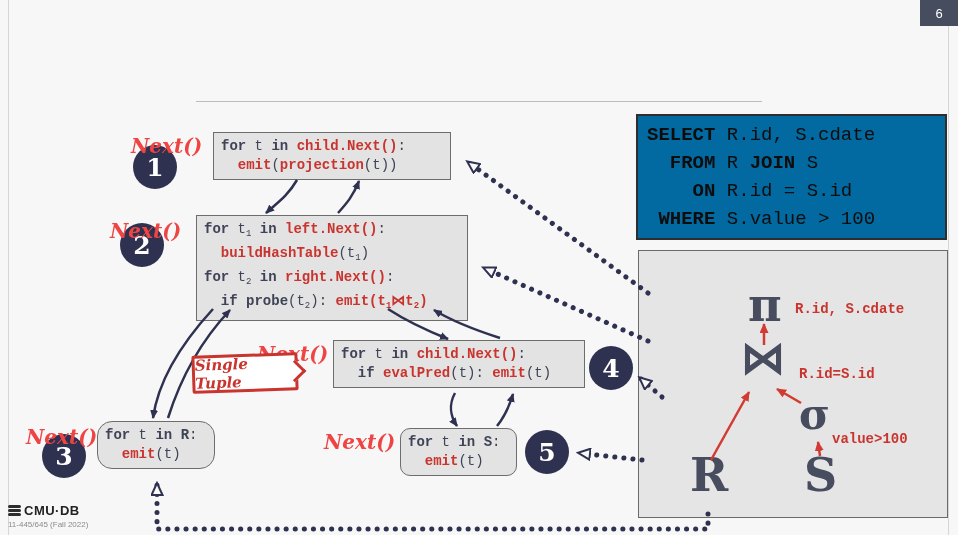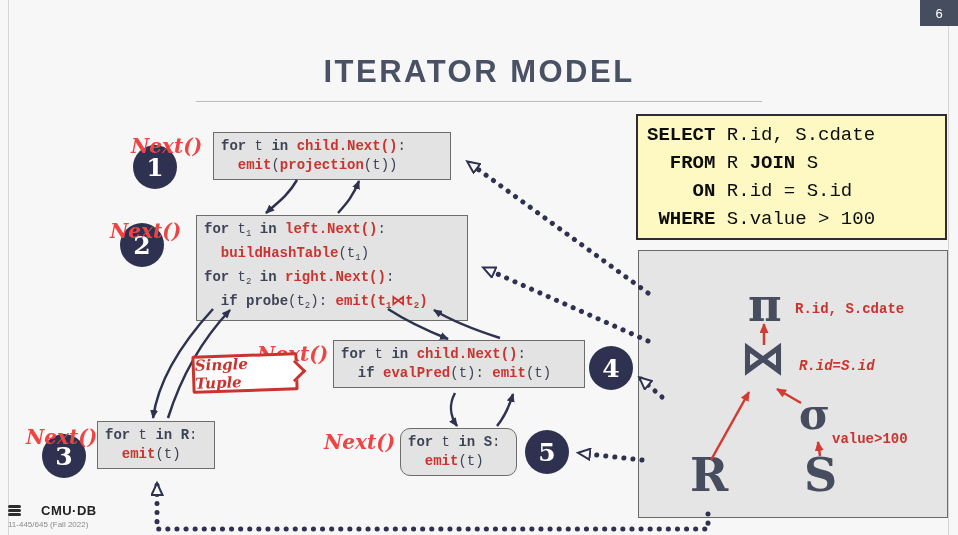--- a/index.html
+++ b/index.html
@@ -9,21 +9,21 @@
   .edge-l{left:8px;} .edge-r{left:948px;}
 
   .page-tab{position:absolute;left:920px;top:0;width:38px;height:26px;background:#454d5e;
             color:#fff;font-size:13px;display:flex;align-items:center;justify-content:center;}
 
   .title{position:absolute;left:0;top:54px;width:958px;margin:0;text-align:center;
          font-size:31px;font-weight:bold;letter-spacing:2.5px;color:#4a5164;}
   .title-rule{position:absolute;left:196px;top:101px;width:566px;height:1px;background:#bcbcbc;}
 
   .sqlbox{position:absolute;left:636px;top:114px;width:311px;box-sizing:border-box;
-          background:#fef9c3;border:2px solid #2e2e2e;padding:5px 9px;
+          background:#0369a1;border:2px solid #2e2e2e;padding:5px 9px;
           font-family:"Liberation Mono","DejaVu Sans Mono",monospace;font-size:19px;
           line-height:28px;white-space:pre;color:#0d0d0d;z-index:3;}
   .sqlbox .tk-b{font-weight:bold;}
 
   .planbox{position:absolute;left:638px;top:250px;width:310px;height:268px;box-sizing:border-box;
            background:#e5e5e5;border:1px solid #6a6a6a;z-index:1;}
   .plan-sym{position:absolute;color:#474c5e;font-family:"DejaVu Serif",serif;font-weight:bold;z-index:2;line-height:1;}
   .plan-label{position:absolute;color:#c9342e;font-family:"Liberation Mono","DejaVu Sans Mono",monospace;
               font-weight:bold;font-size:14px;z-index:2;white-space:pre;}
 
@@ -43,53 +43,52 @@
 
   .arrows{position:absolute;left:0;top:0;width:958px;height:535px;z-index:5;pointer-events:none;}
 
   .bubble{position:absolute;left:192px;top:354px;width:100px;height:32px;background:#fff;
           border:3px solid #c9342e;border-radius:2px;transform:rotate(-2deg);display:flex;
           align-items:center;justify-content:center;font-family:"DejaVu Serif",serif;
           font-style:italic;font-weight:bold;font-size:15px;color:#c9342e;z-index:7;}
   .bubble-tail{position:absolute;left:287px;top:363px;width:13px;height:13px;background:#fff;
                border-top:3px solid #c9342e;border-right:3px solid #c9342e;transform:rotate(45deg);z-index:7;}
 
-  .footer-logo{position:absolute;left:8px;top:503px;display:flex;align-items:center;gap:20px;z-index:3;}
+  .footer-logo{position:absolute;left:8px;top:503px;display:flex;align-items:center;gap:3px;z-index:3;}
   .db-icon{display:flex;flex-direction:column;gap:1px;}
   .db-icon span{display:block;width:13px;height:3px;background:#2d2d2d;border-radius:2px;}
   .footer-logo b{font-size:13px;color:#222;letter-spacing:0.5px;}
   .footer-course{position:absolute;left:8px;top:520px;font-size:8px;color:#8a8a8a;z-index:3;}
 </style>
 </head>
 <body>
 
 <div class="slide">
   <div class="edge edge-l"></div>
   <div class="edge edge-r"></div>
 
   <div class="page-tab">6</div>
 
-  <h1 class="title">ITERATOR MODEL</h1>
   <div class="title-rule"></div>
 
   <div class="sqlbox"><div><span class="tk-b">SELECT</span><span class="tk-p"> R.id, S.cdate</span></div><div><span class="tk-b">  FROM</span><span class="tk-p"> R </span><span class="tk-b">JOIN</span><span class="tk-p"> S</span></div><div><span class="tk-b">    ON</span><span class="tk-p"> R.id = S.id</span></div><div><span class="tk-b"> WHERE</span><span class="tk-p"> S.value &gt; 100</span></div></div>
 
   <div class="planbox"></div>
   <div class="plan-sym" style="left:748px;top:282px;font-size:46px;">π</div>
   <div class="plan-label" style="left:795px;top:301px;">R.id, S.cdate</div>
   <div class="plan-sym" style="left:741px;top:336px;font-size:44px;">⋈</div>
-  <div class="plan-label" style="left:799px;top:358px;font-style:italic;">R.id=S.id</div>
+  <div class="plan-label" style="left:799px;top:366px;">R.id=S.id</div>
   <div class="plan-sym" style="left:799px;top:394px;font-size:42px;">σ</div>
   <div class="plan-label" style="left:832px;top:431px;">value&gt;100</div>
   <div class="plan-sym" style="left:690px;top:452px;font-size:46px;">R</div>
   <div class="plan-sym" style="left:804px;top:452px;font-size:46px;">S</div>
 
   <div class="codebox" style="left:213px;top:132px;width:238px;"><div><span class="tk-k">for</span><span class="tk-p"> t </span><span class="tk-k">in</span><span class="tk-p"> </span><span class="tk-r">child.Next()</span><span class="tk-p">:</span></div><div><span class="tk-p">  </span><span class="tk-r">emit</span><span class="tk-p">(</span><span class="tk-r">projection</span><span class="tk-p">(t))</span></div></div>
   <div class="codebox" style="left:196px;top:215px;width:272px;"><div><span class="tk-k">for</span><span class="tk-p"> t</span><span class="tk-sp">1</span><span class="tk-p"> </span><span class="tk-k">in</span><span class="tk-p"> </span><span class="tk-r">left.Next()</span><span class="tk-p">:</span></div><div><span class="tk-p">  </span><span class="tk-r">buildHashTable</span><span class="tk-p">(t</span><span class="tk-sp">1</span><span class="tk-p">)</span></div><div><span class="tk-k">for</span><span class="tk-p"> t</span><span class="tk-sp">2</span><span class="tk-p"> </span><span class="tk-k">in</span><span class="tk-p"> </span><span class="tk-r">right.Next()</span><span class="tk-p">:</span></div><div><span class="tk-p">  </span><span class="tk-k">if</span><span class="tk-p"> </span><span class="tk-k">probe</span><span class="tk-p">(t</span><span class="tk-sp">2</span><span class="tk-p">): </span><span class="tk-r">emit</span><span class="tk-r">(t</span><span class="tk-sr">1</span><span class="tk-r">⋈</span><span class="tk-r">t</span><span class="tk-sr">2</span><span class="tk-r">)</span></div></div>
-  <div class="codebox" style="left:97px;top:421px;width:118px;"><div><span class="tk-k">for</span><span class="tk-p"> t </span><span class="tk-k">in</span><span class="tk-p"> </span><span class="tk-k">R</span><span class="tk-p">:</span></div><div><span class="tk-p">  </span><span class="tk-r">emit</span><span class="tk-p">(t)</span></div></div>
+  <div class="codebox" style="left:97px;top:421px;width:118px;border-radius:15px;"><div><span class="tk-k">for</span><span class="tk-p"> t </span><span class="tk-k">in</span><span class="tk-p"> </span><span class="tk-k">R</span><span class="tk-p">:</span></div><div><span class="tk-p">  </span><span class="tk-r">emit</span><span class="tk-p">(t)</span></div></div>
   <div class="codebox" style="left:333px;top:340px;width:252px;"><div><span class="tk-k">for</span><span class="tk-p"> t </span><span class="tk-k">in</span><span class="tk-p"> </span><span class="tk-r">child.Next()</span><span class="tk-p">:</span></div><div><span class="tk-p">  </span><span class="tk-k">if</span><span class="tk-p"> </span><span class="tk-r">evalPred</span><span class="tk-p">(t): </span><span class="tk-r">emit</span><span class="tk-p">(t)</span></div></div>
   <div class="codebox" style="left:400px;top:428px;width:117px;border-radius:10px;"><div><span class="tk-k">for</span><span class="tk-p"> t </span><span class="tk-k">in</span><span class="tk-p"> </span><span class="tk-k">S</span><span class="tk-p">:</span></div><div><span class="tk-p">  </span><span class="tk-r">emit</span><span class="tk-p">(t)</span></div></div>
 
   <div class="circle" style="left:133px;top:145px;">1</div>
   <div class="circle" style="left:120px;top:223px;">2</div>
   <div class="circle" style="left:42px;top:434px;">3</div>
   <div class="circle" style="left:589px;top:346px;">4</div>
   <div class="circle" style="left:525px;top:430px;">5</div>
 
   <div class="next-label" style="left:131px;top:134px;">Next()</div>

